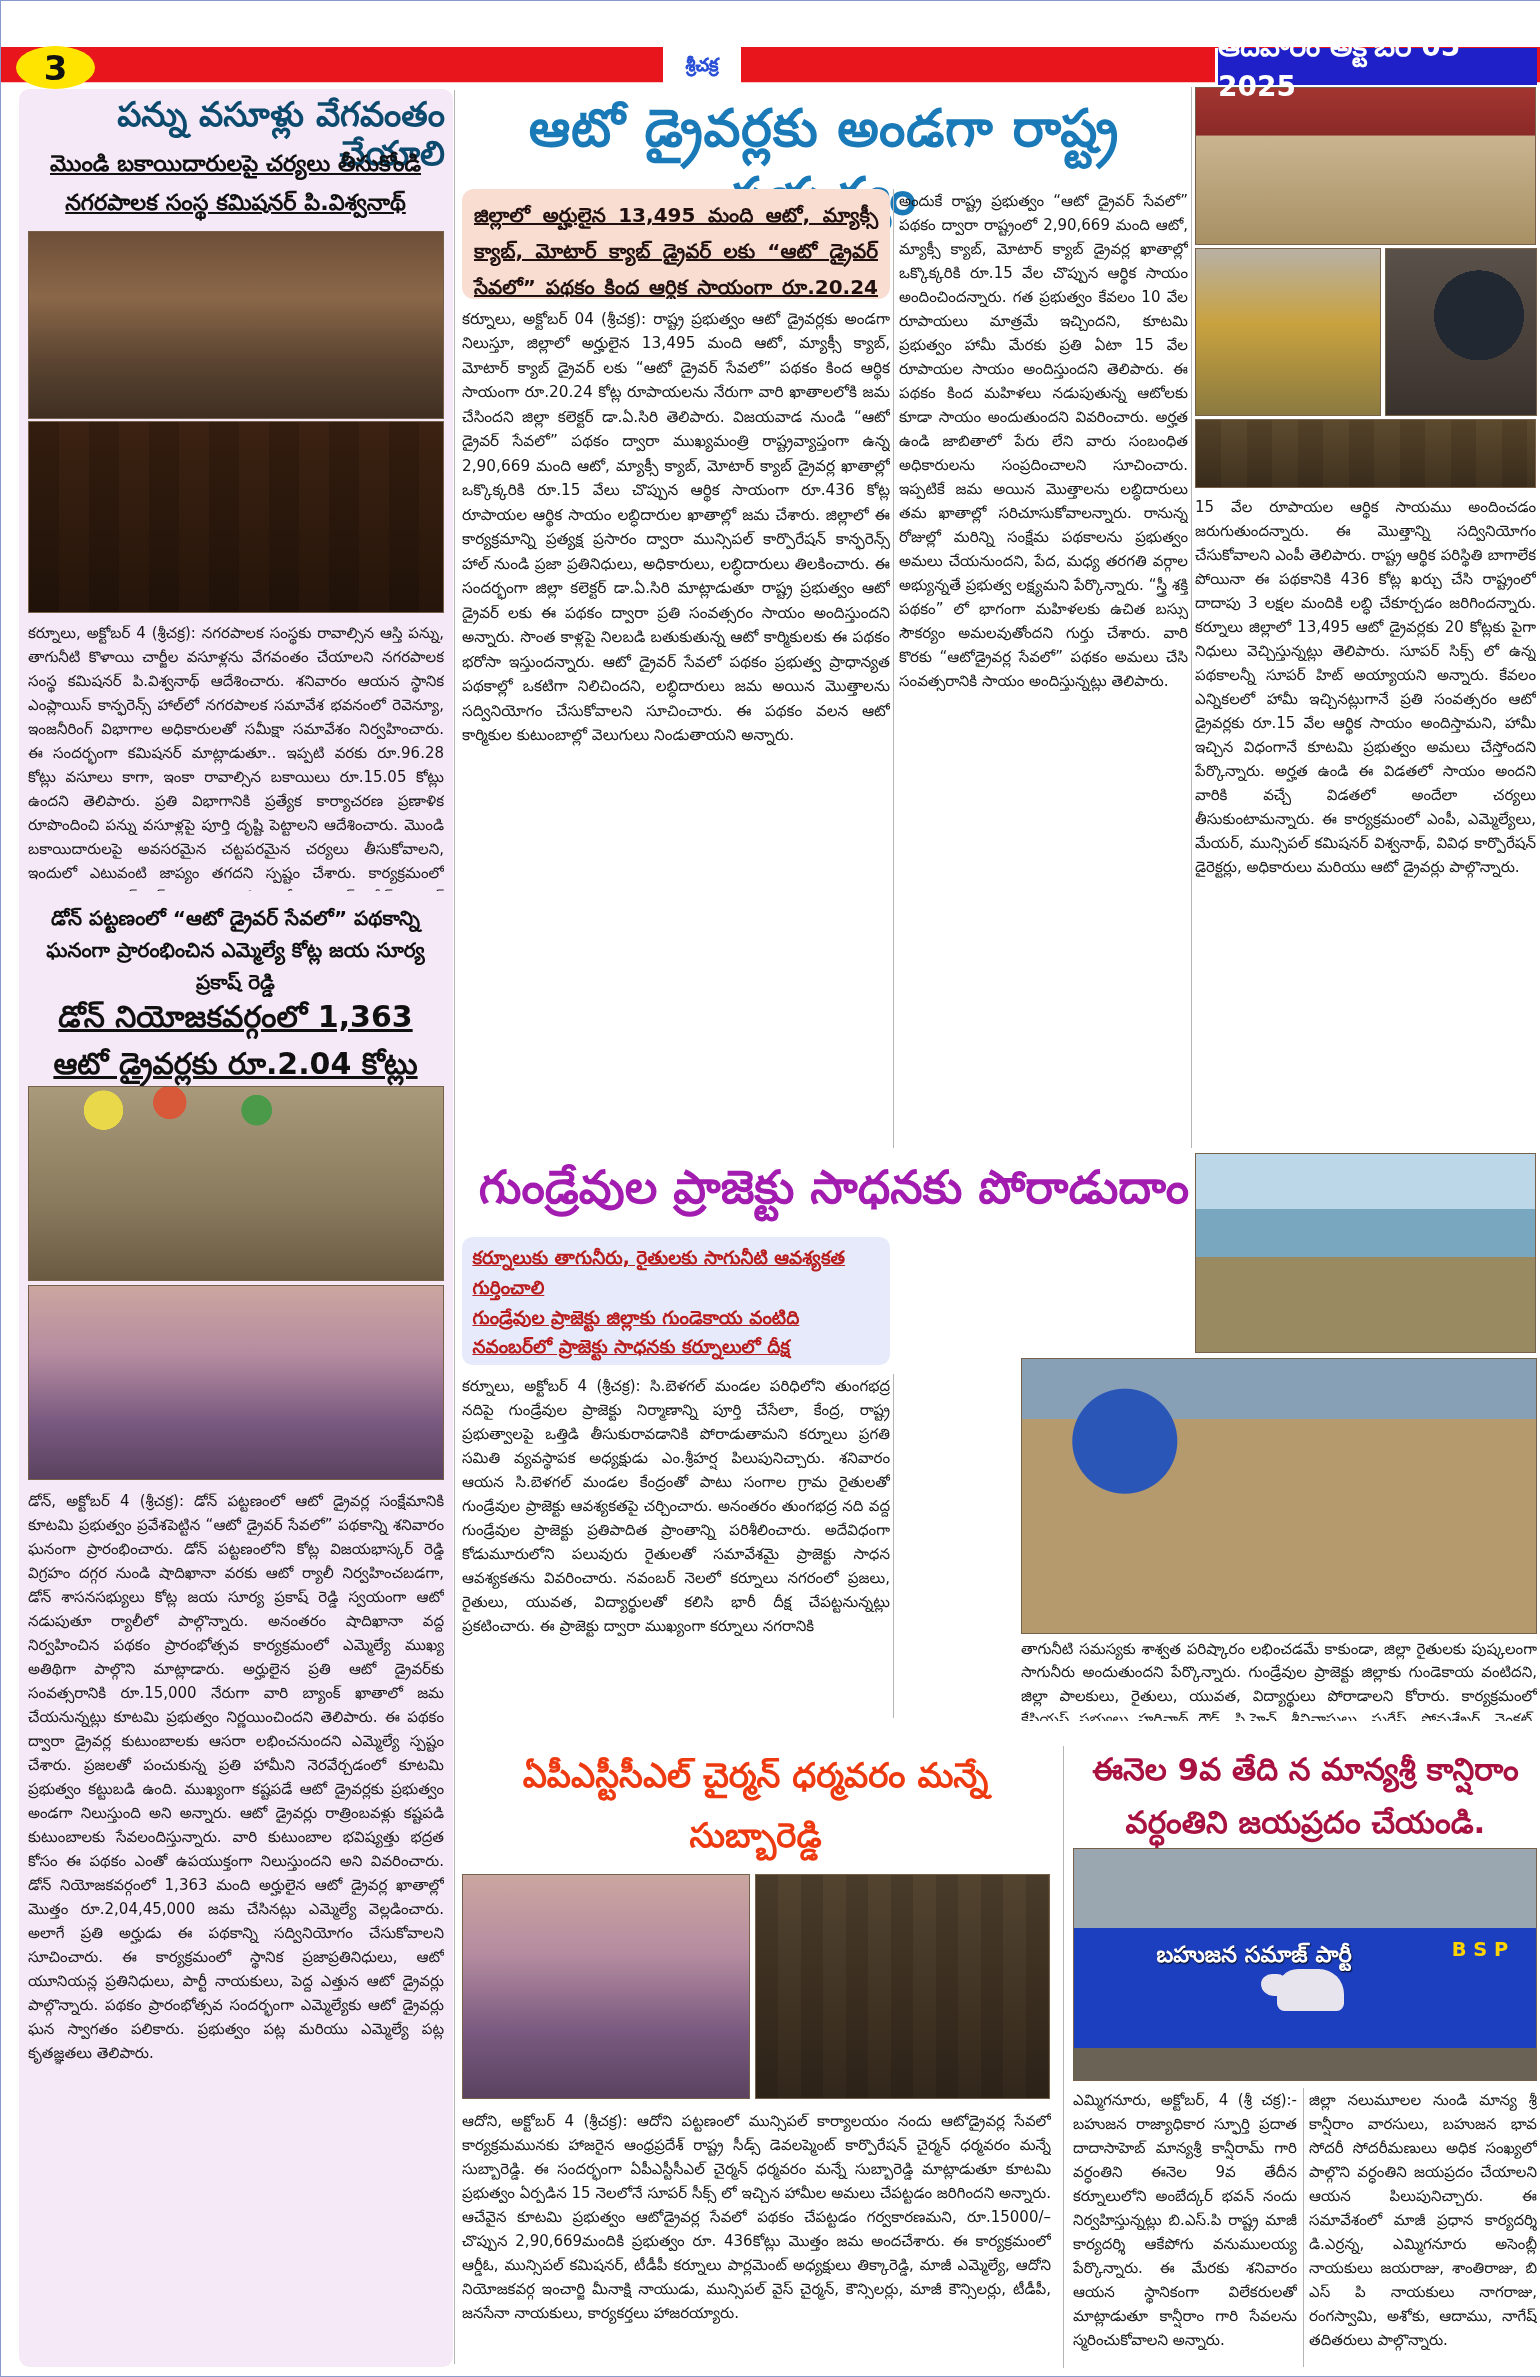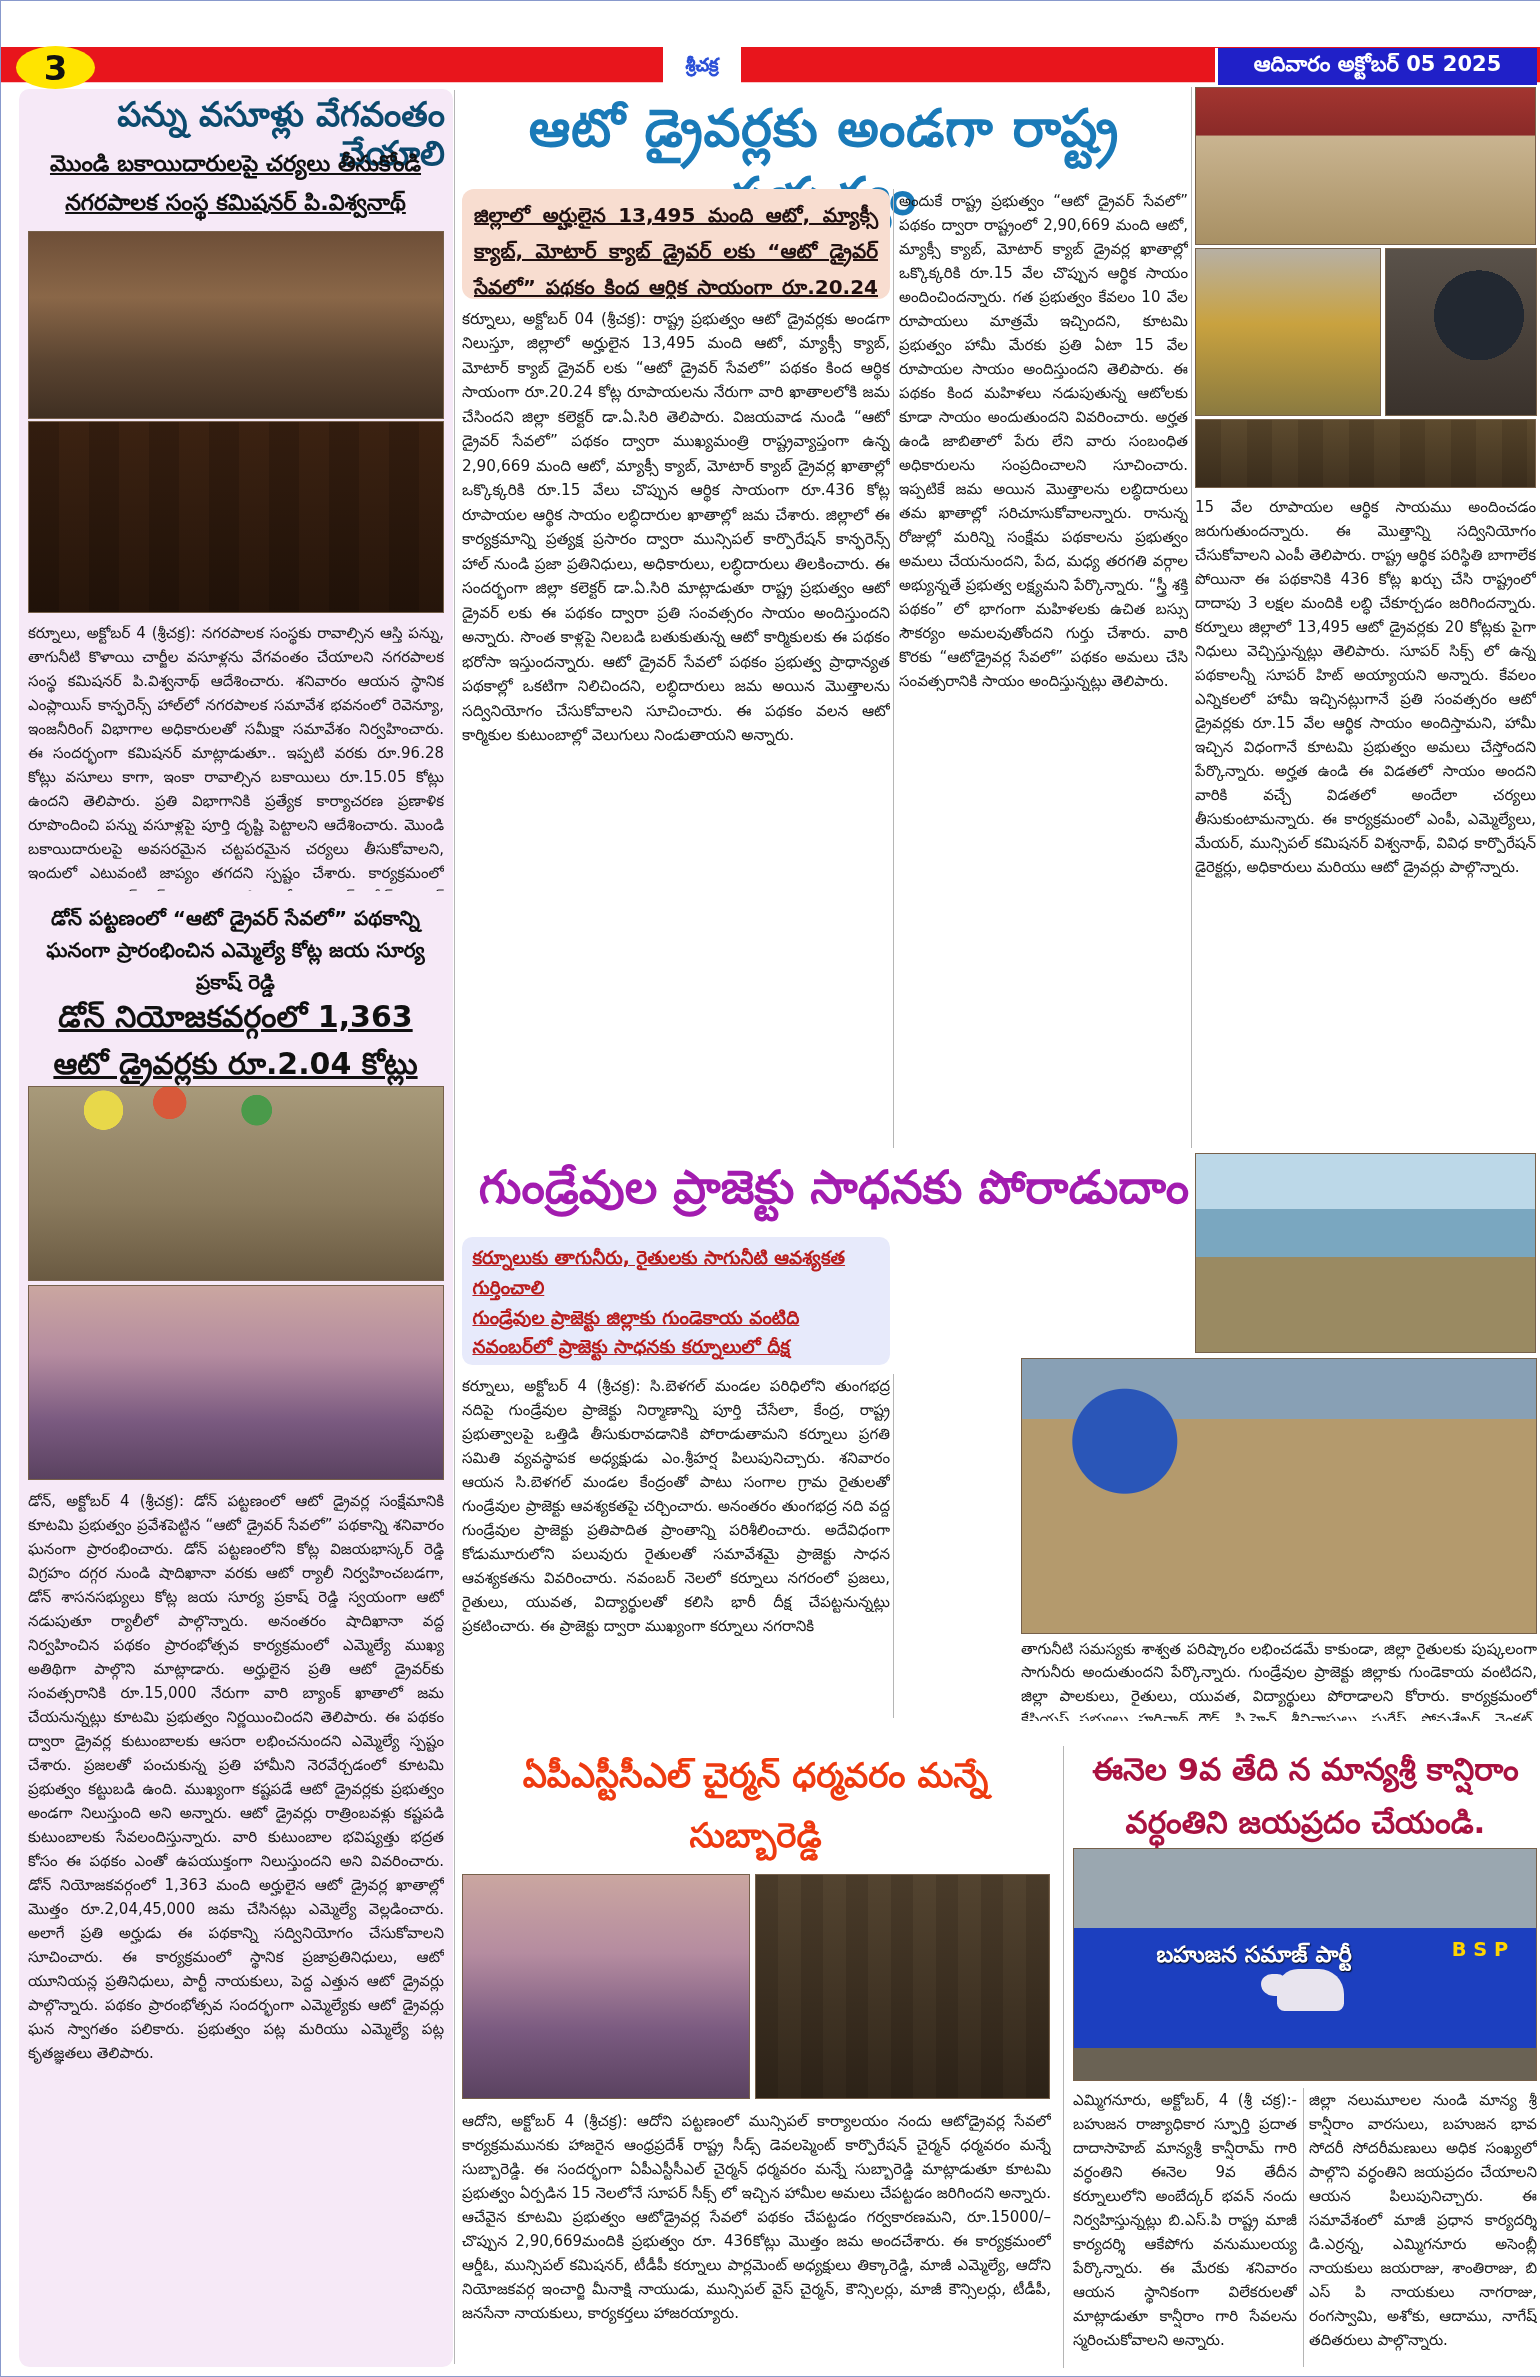--- a/index.html
+++ b/index.html
@@ -9,21 +9,21 @@
     border:0.7px solid #8899cc;box-sizing:border-box;
   }
   .abs{position:absolute;box-sizing:border-box;}
   
   .topbar{left:0;top:46px;width:1541px;height:39px;background:#e8151c;border-top:2.2px solid #e8151c;box-shadow:0 -3.7px 0 #ffffff inset;}
   .pagenum{left:15px;top:45px;width:79px;height:43px;background:#ffe400;border-radius:50%;
     display:flex;align-items:center;justify-content:center;font-size:34px;font-weight:bold;color:#111;z-index:5;}
   .masthead{left:662px;top:45px;width:78px;height:42px;background:#ffffff;z-index:4;
     display:flex;align-items:center;justify-content:center;font-size:18px;font-weight:bold;color:#2a4fd7;text-shadow:0 0 0.7px #2a4fd7;}
   .datebox{left:1214px;top:47px;width:322px;height:37px;background:#2020c8;border-left:3px solid #ffffff;
-    display:flex;align-items:center;justify-content:center;color:#ffffff;font-size:21px;font-weight:bold;z-index:4;}
+    display:flex;align-items:center;justify-content:center;color:#ffffff;font-size:28px;font-weight:bold;z-index:4;}
   
   .bodytxt{font-size:15px;line-height:1.6;text-align:justify;color:#161616;overflow:hidden;}
   .cap{font-size:15px;line-height:1.55;text-align:justify;color:#161616;overflow:hidden;}
   .rule-v{background:#b5b5b5;width:0.7px;}
   
   .leftcol-bg{left:18px;top:88px;width:434px;height:2278px;background:#f6e9f7;border-radius:10.4px;}
   .l-head{left:25px;top:94px;width:419px;font-size:34px;line-height:1.15;font-weight:bold;color:#0c4a6e;text-align:right;}
   .l-deck{left:25px;top:146px;width:419px;font-size:22.4px;font-weight:bold;color:#111;text-align:center;text-decoration:underline;line-height:1.5;}
   .l-deck2{left:25px;top:185px;width:419px;font-size:22.4px;font-weight:bold;color:#111;text-align:center;text-decoration:underline;line-height:1.5;}
   .kicker{left:25px;top:901px;width:419px;font-size:20px;font-weight:bold;color:#101010;text-align:center;line-height:1.6;}

